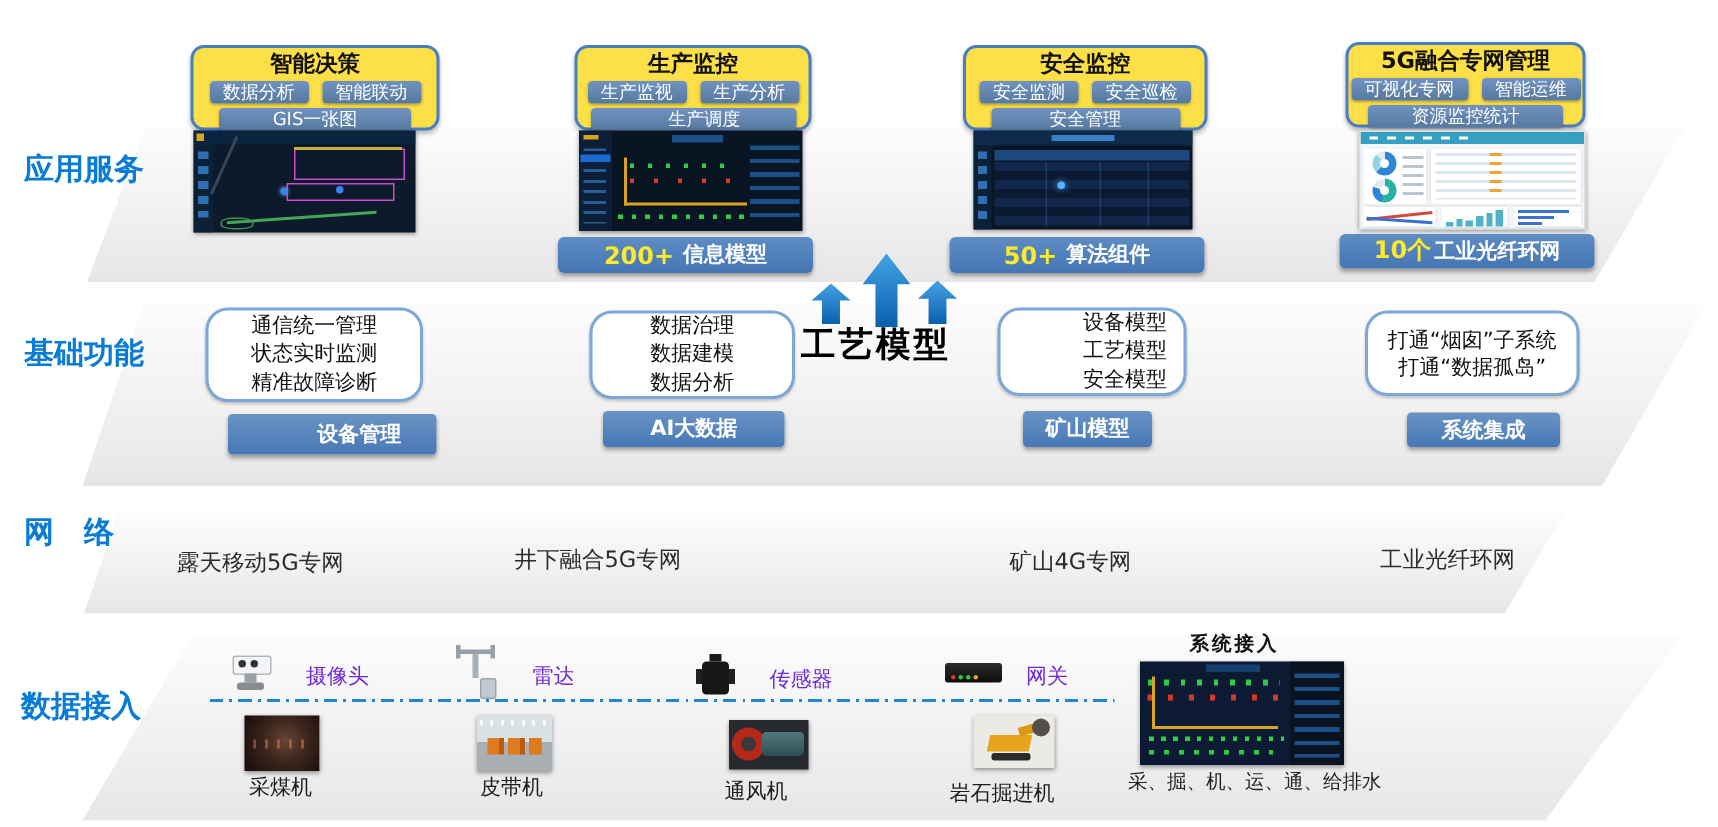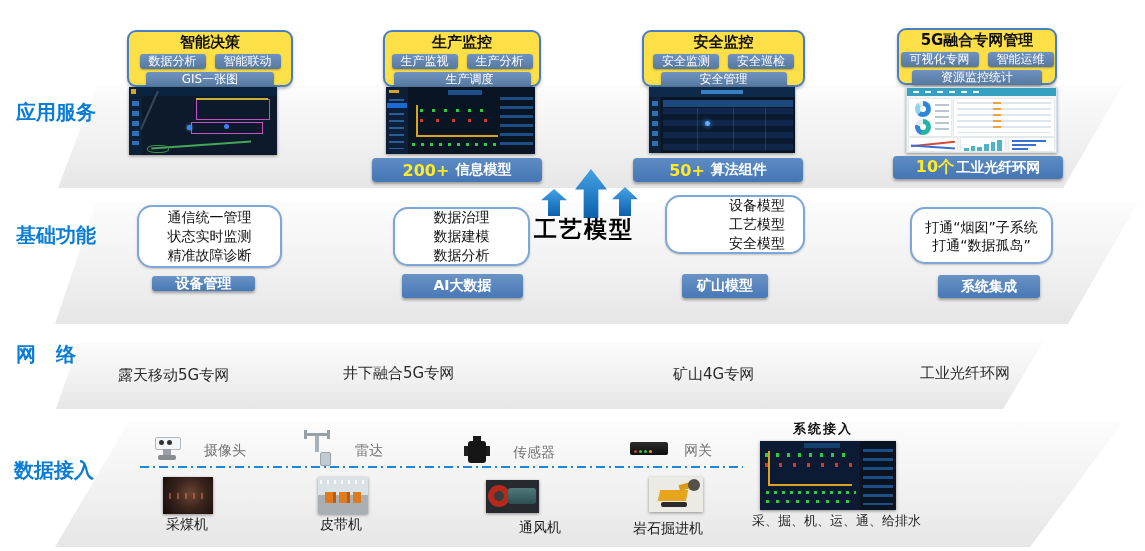--- a/index.html
+++ b/index.html
@@ -26,21 +26,21 @@
   .bubble{position:absolute;z-index:3;background:#fff;border:2px solid #7da7d9;border-radius:15px;
           box-sizing:border-box;color:#111;font-size:14px;line-height:19px;text-align:center;
           display:flex;flex-direction:column;justify-content:center;box-shadow:0 1px 2px rgba(0,0,0,.2);}
   .btn{position:absolute;z-index:3;background:linear-gradient(180deg,#6a93c4,#4778b6);color:#fff;
        font-weight:bold;font-size:14px;text-align:center;border-radius:3px;
        display:flex;align-items:center;justify-content:center;box-shadow:0 2px 3px rgba(0,0,0,.35);}
   .arrow{position:absolute;z-index:3;background:linear-gradient(180deg,#44a3e4,#0b5fae);
          clip-path:polygon(50% 0,100% 42%,73% 42%,73% 100%,27% 100%,27% 42%,0 42%);}
   .cap-text{position:absolute;z-index:3;color:#000;font-weight:bold;font-size:23px;letter-spacing:2px;white-space:nowrap;}
   .net-item{position:absolute;z-index:3;color:#2b2b2b;font-size:15px;white-space:nowrap;}
-  .dev-label{position:absolute;z-index:3;color:#737373;font-size:14px;white-space:nowrap;}
+  .dev-label{position:absolute;z-index:3;color:#6d28d9;font-size:14px;white-space:nowrap;}
   .mac-label{position:absolute;z-index:3;color:#1c1c1c;font-size:14px;white-space:nowrap;}
   .dashdot{position:absolute;z-index:3;height:2px;
            background:repeating-linear-gradient(90deg,#1e86d4 0 9px,transparent 9px 13px,#1e86d4 13px 15px,transparent 15px 19px);}
   .sys-title{position:absolute;z-index:3;color:#111;font-weight:bold;font-size:13px;letter-spacing:2px;white-space:nowrap;}
   .caption{position:absolute;z-index:3;color:#222;font-size:13px;white-space:nowrap;}
   .donut{position:absolute;border-radius:50%;}
   .donut:after{content:"";position:absolute;inset:5px;background:#fff;border-radius:50%;}
 </style>
 </head>
 <body>
@@ -177,35 +177,35 @@
   <div class="metric" style="left:893px;top:156px;width:170px;height:23px;gap:2px;">
     <span class="num">10个</span>
     <span>工业光纤环网</span>
   </div>
 
   <div class="bubble" style="left:137px;top:205px;width:145px;height:63px;">
     <div>通信统一管理</div>
     <div>状态实时监测</div>
     <div>精准故障诊断</div>
   </div>
-  <div class="btn" style="left:152px;top:276px;width:103px;height:15px;">设备管理</div>
+  <div class="btn" style="left:152px;top:276px;width:103px;height:27px;padding-left:36px;">设备管理</div>
 
   <div class="bubble" style="left:393px;top:207px;width:137px;height:59px;">
     <div>数据治理</div>
     <div>数据建模</div>
     <div>数据分析</div>
   </div>
   <div class="btn" style="left:402px;top:274px;width:121px;height:24px;">AI大数据</div>
 
   <div class="arrow" style="left:541px;top:189px;width:26px;height:27px;"></div>
   <div class="arrow" style="left:575px;top:169px;width:32px;height:49px;"></div>
   <div class="arrow" style="left:612px;top:187px;width:26px;height:29px;"></div>
   <div class="cap-text" style="left:534px;top:214px;">工艺模型</div>
 
-  <div class="bubble" style="left:665px;top:195px;width:140px;height:59px;padding-left:44px;">
+  <div class="bubble" style="left:665px;top:205px;width:126px;height:59px;padding-left:44px;">
     <div>设备模型</div>
     <div>工艺模型</div>
     <div>安全模型</div>
   </div>
   <div class="btn" style="left:682px;top:274px;width:86px;height:24px;">矿山模型</div>
 
   <div class="bubble" style="left:910px;top:207px;width:143px;height:57px;line-height:18px;">
     <div>打通“烟囱”子系统</div>
     <div>打通“数据孤岛”</div>
   </div>
@@ -275,21 +275,21 @@
   <div class="shot" style="left:318px;top:477px;width:50px;height:37px;background:linear-gradient(180deg,#dbe2e6 0 48%,#a9afb3 48% 100%);">
     <div style="position:absolute;left:2px;top:3px;width:46px;height:4px;background:repeating-linear-gradient(90deg,rgba(255,255,255,.8) 0 2px,transparent 2px 7px);"></div>
     <div style="position:absolute;left:7px;top:15px;width:36px;height:11px;background:repeating-linear-gradient(90deg,#e07a1e 0 8px,#b85c10 8px 11px,transparent 11px 14px);"></div>
   </div>
   <div class="mac-label" style="left:320px;top:516px;">皮带机</div>
 
   <div class="shot" style="left:486px;top:480px;width:53px;height:33px;background:#26292d;">
     <div style="position:absolute;left:2px;top:5px;width:22px;height:22px;border-radius:50%;background:radial-gradient(circle,#3a3a3a 0 32%,#b5281c 32% 100%);"></div>
     <div style="position:absolute;left:22px;top:8px;width:28px;height:16px;border-radius:3px;background:linear-gradient(180deg,#50797c,#2e4e52);"></div>
   </div>
-  <div class="mac-label" style="left:483px;top:519px;margin-left:36px;">通风机</div>
+  <div class="mac-label" style="left:483px;top:519px;">通风机</div>
 
   <div class="shot" style="left:649px;top:477px;width:54px;height:35px;background:#eceae4;">
     <div style="position:absolute;left:10px;top:13px;width:28px;height:11px;background:#e6a51c;transform:skewX(-12deg);"></div>
     <div style="position:absolute;left:30px;top:6px;width:16px;height:6px;background:#d99a14;transform:rotate(-16deg);"></div>
     <div style="position:absolute;right:3px;top:2px;width:12px;height:12px;border-radius:50%;background:#55514a;"></div>
     <div style="position:absolute;left:12px;top:25px;width:26px;height:5px;background:#2b2b2b;border-radius:2px;"></div>
   </div>
   <div class="mac-label" style="left:633px;top:520px;">岩石掘进机</div>
 
 </div>

